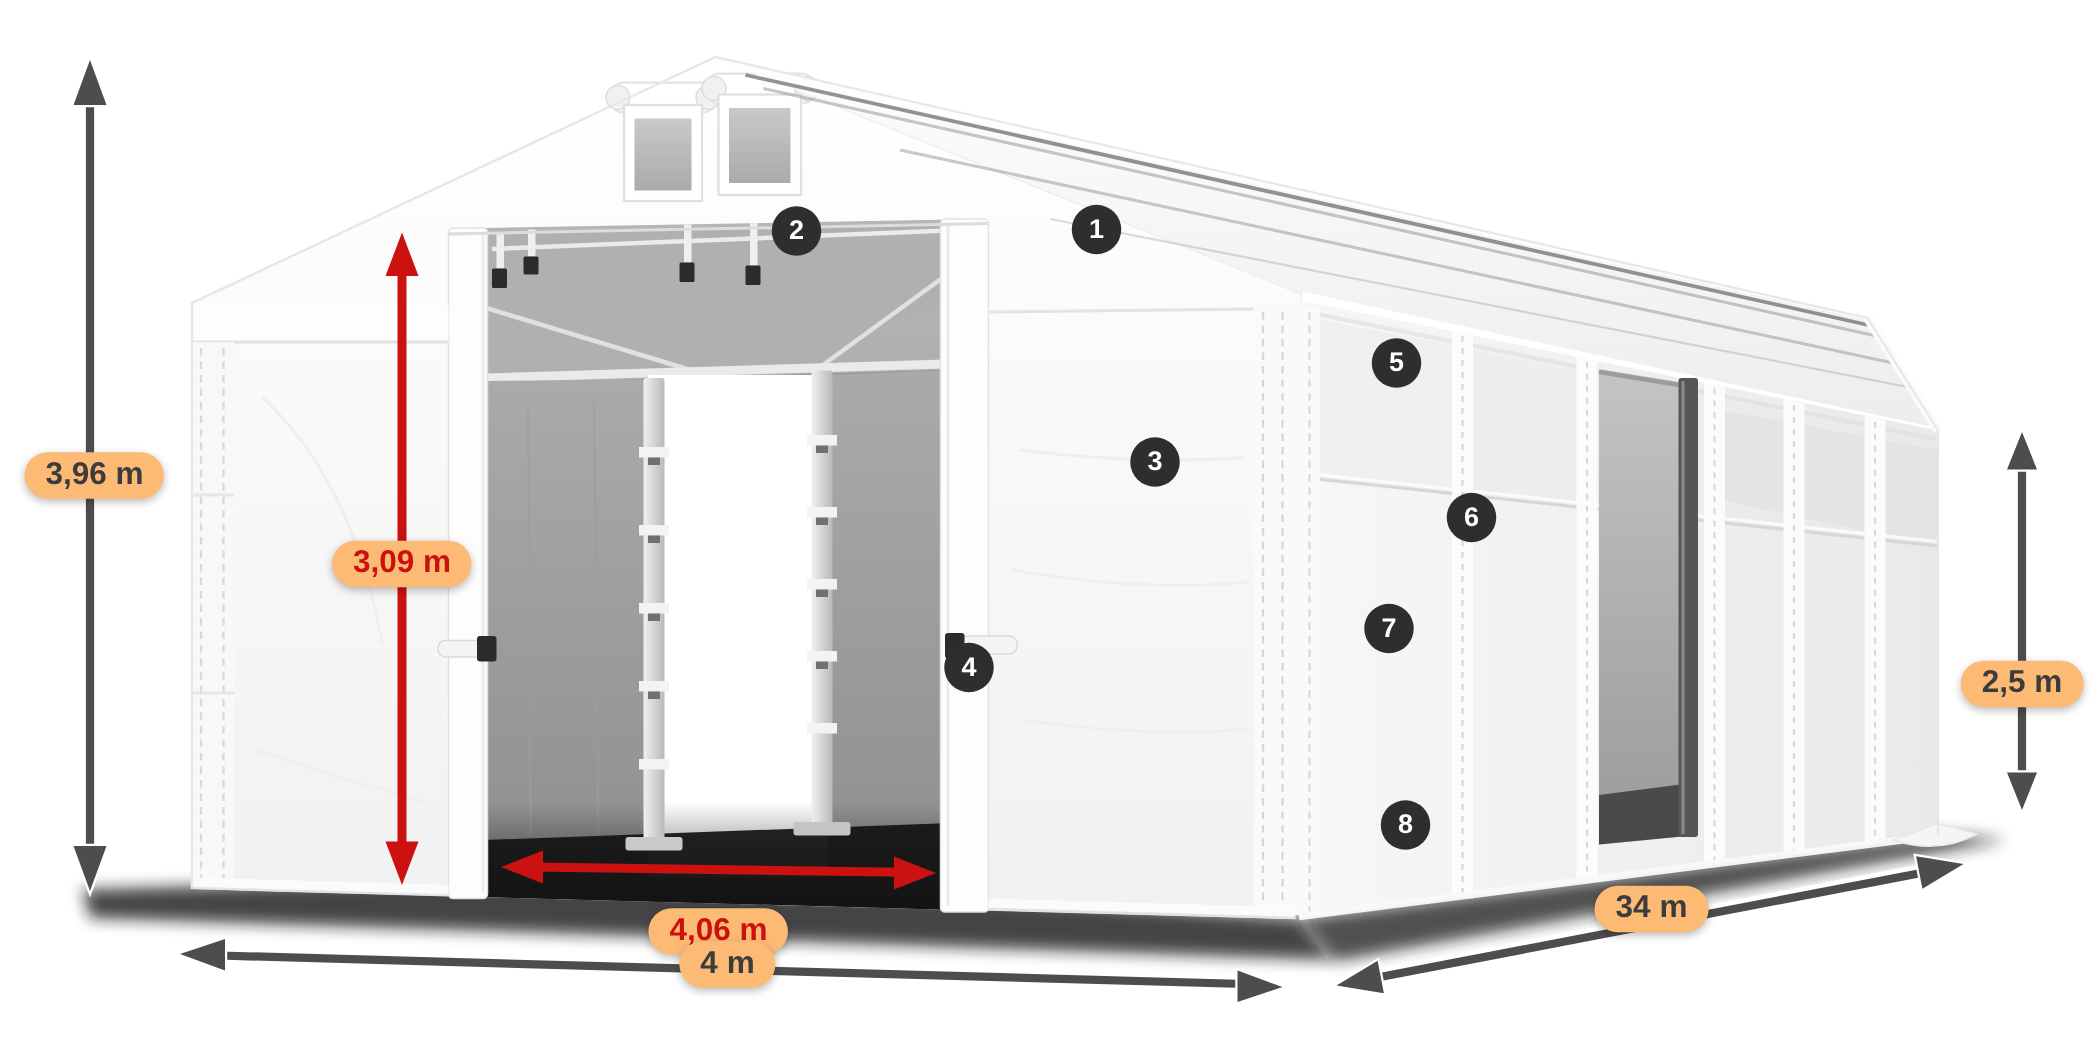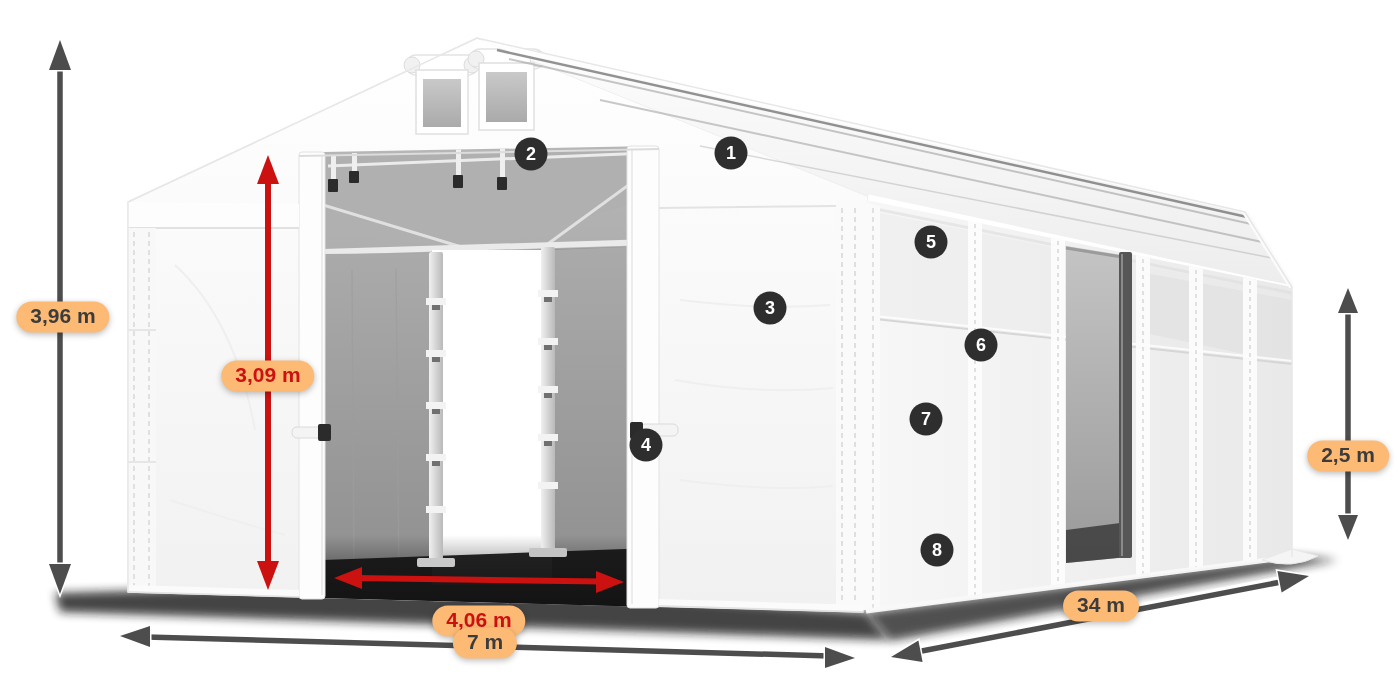--- a/index.html
+++ b/index.html
@@ -286,21 +286,21 @@
     <line x1="916" y1="652" x2="1284" y2="581" stroke="#ffffff" stroke-width="11"></line>
     <line x1="914" y1="652.5" x2="1286" y2="581" stroke="#4d4d4d" stroke-width="5.5"></line>
     <path d="M891,657 L922.6,662.1 L918.4,640.5 Z" fill="#4d4d4d" stroke="#ffffff" stroke-width="3" paint-order="stroke"></path>
     <path d="M1309,576 L1281.6,592.5 L1277.4,570.9 Z" fill="#4d4d4d" stroke="#ffffff" stroke-width="3" paint-order="stroke"></path>
   </g>
 </svg>
 
 <div class="dim-pill" style="left:63px;top:317px;">3,96 m</div>
 <div class="dim-pill red" style="left:268px;top:376px;">3,09 m</div>
 <div class="dim-pill red" style="left:479px;top:578px;margin-top:43px;">4,06 m</div>
-<div class="dim-pill" style="left:485px;top:643px;">7 m</div>
+<div class="dim-pill" style="left:485px;top:643px;">4 m</div>
 <div class="dim-pill" style="left:1101px;top:606px;">34 m</div>
 <div class="dim-pill" style="left:1348px;top:413px;margin-top:43px;">2,5 m</div>
 
 <div class="badge" style="left:731px;top:153px;">1</div>
 <div class="badge" style="left:531px;top:154px;">2</div>
 <div class="badge" style="left:770px;top:308px;">3</div>
 <div class="badge" style="left:646px;top:445px;">4</div>
 <div class="badge" style="left:931px;top:242px;">5</div>
 <div class="badge" style="left:981px;top:345px;">6</div>
 <div class="badge" style="left:926px;top:419px;">7</div>

